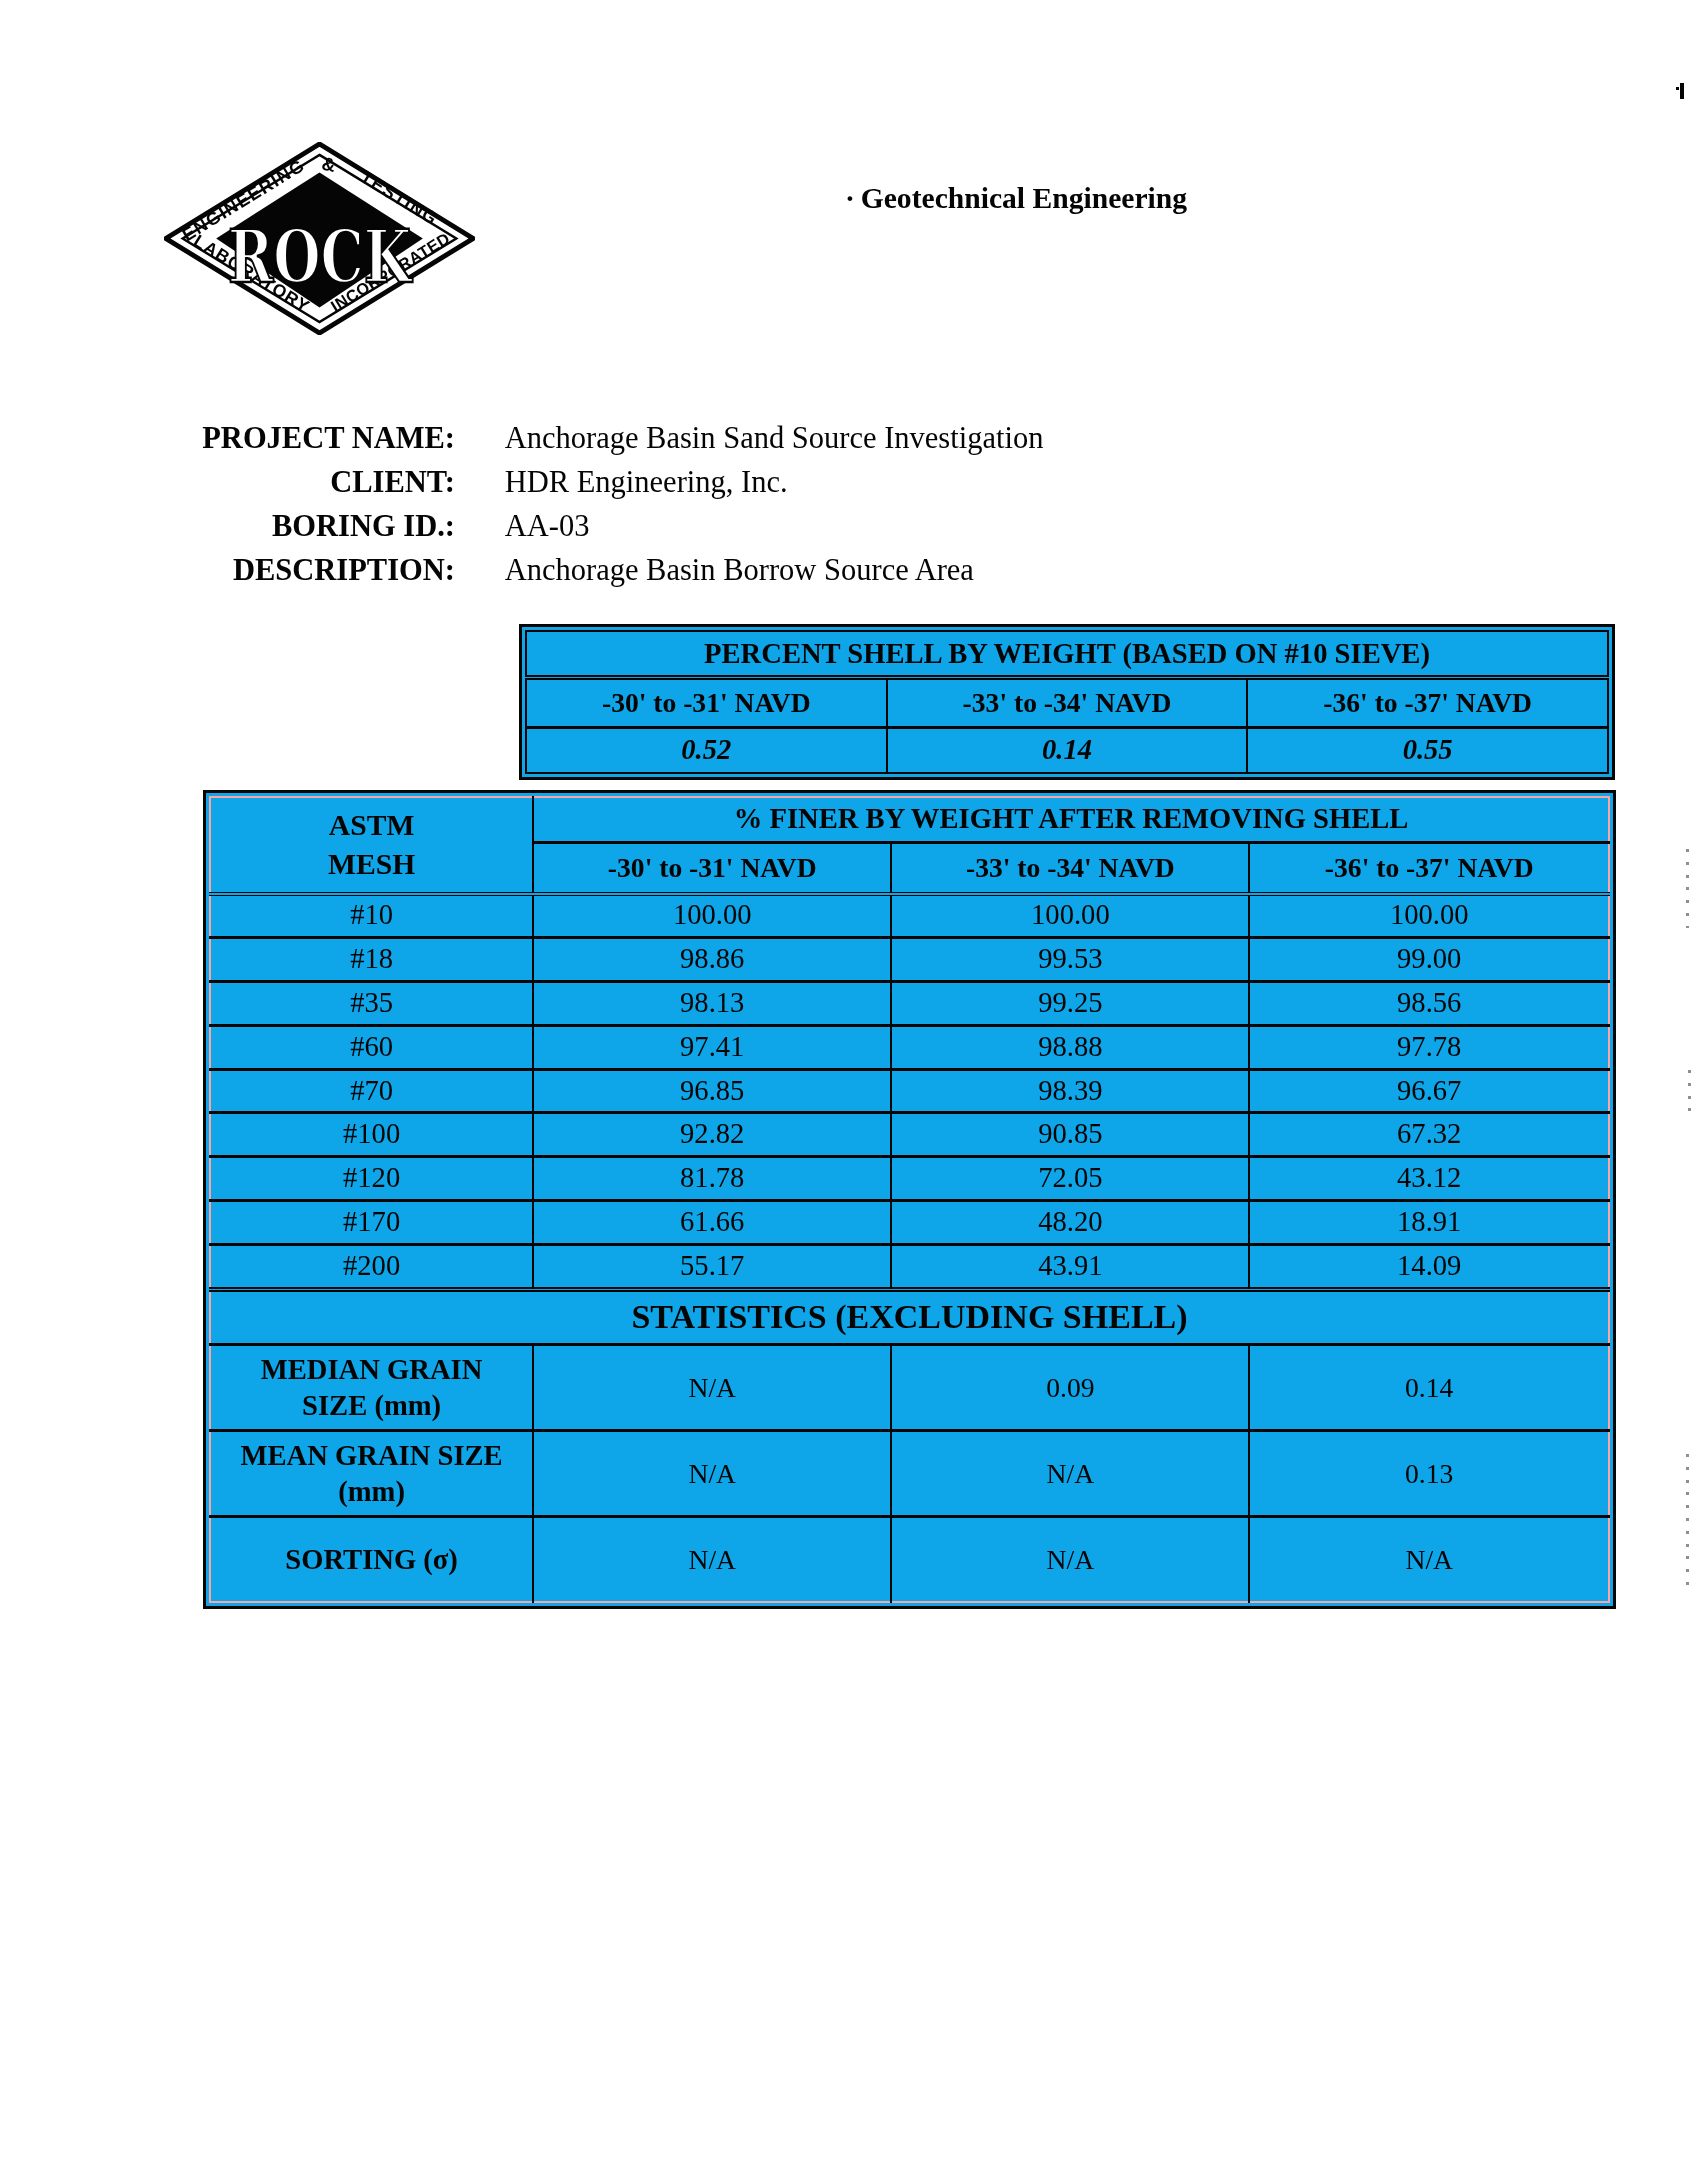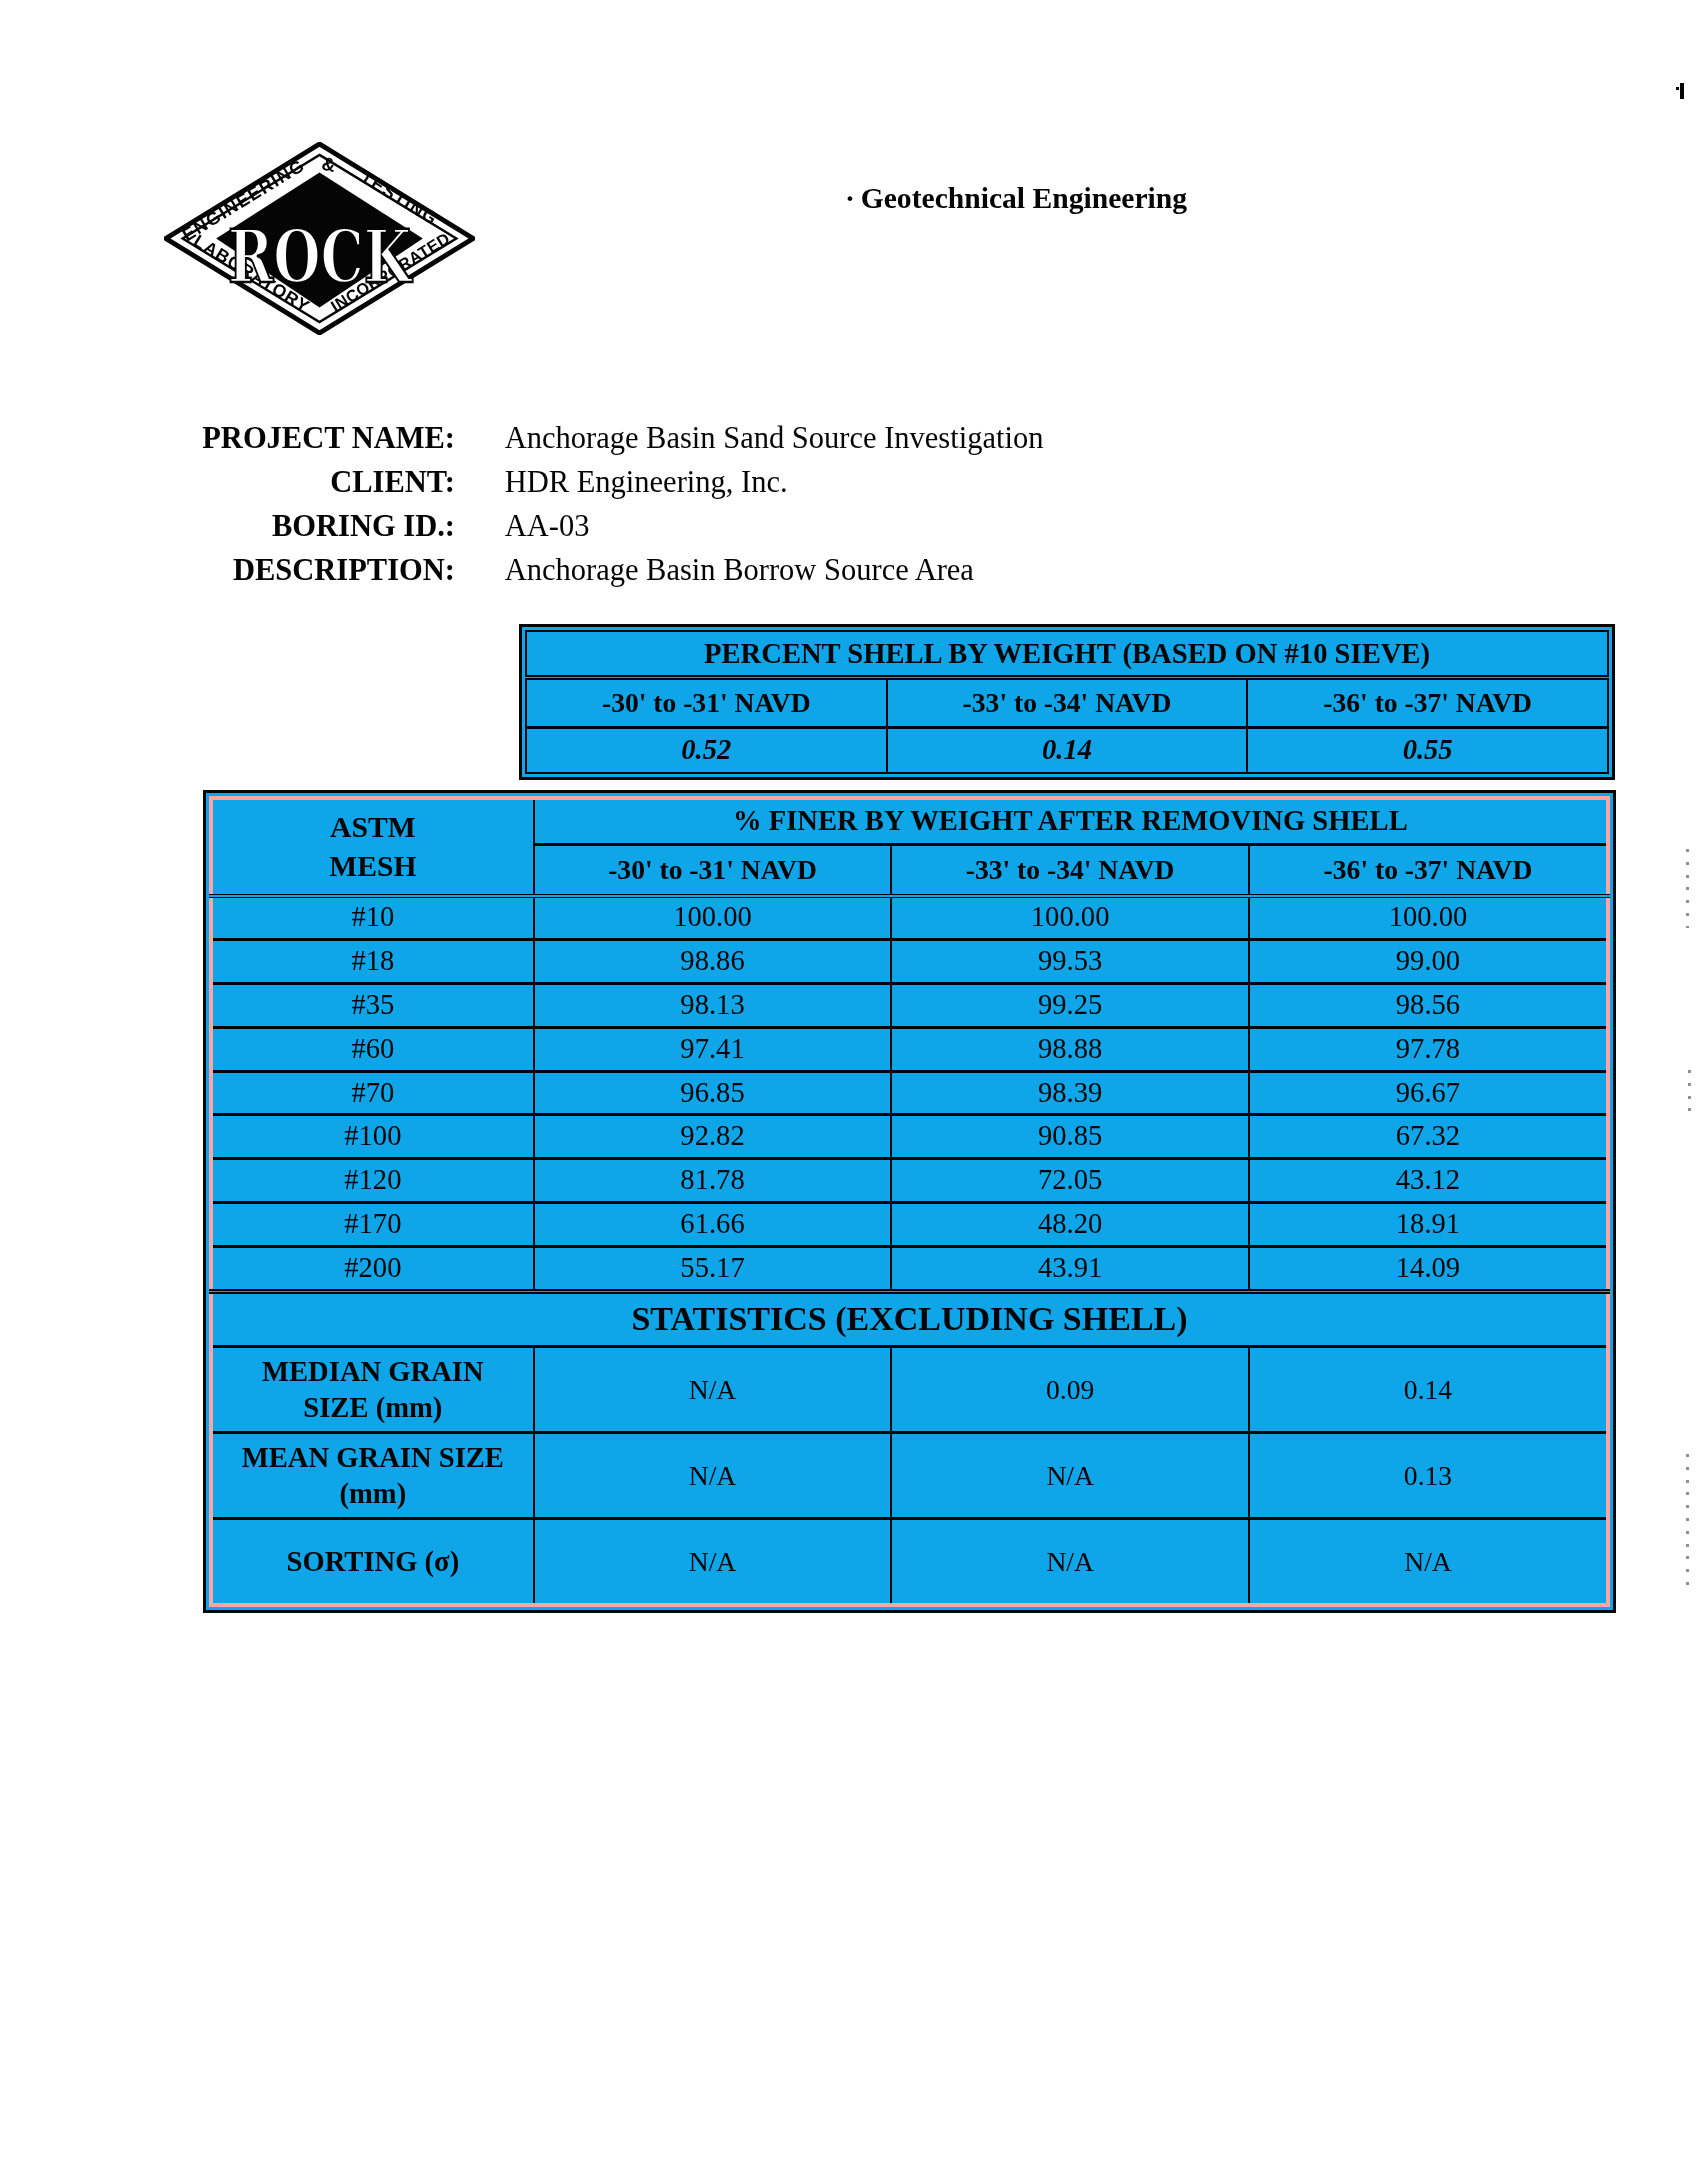--- a/index.html
+++ b/index.html
@@ -34,21 +34,21 @@
   
   .shell-wrap{left:471px;top:624px;width:1096px;}
   .shell-table{border:2px solid #050505;}
   .shell-table .t-title{font-weight:bold;font-size:28.6px;padding:5.9px 0 4.9px;border-bottom:5.9px double #050505;}
   .shell-table th.navd{font-weight:bold;font-size:27.6px;padding:6.9px 0;border-bottom:3px solid #050505;}
   .shell-table td.val{font-weight:bold;font-size:28.6px;padding:5.9px 0;font-style:italic;}
   .shell-table th.navd + th.navd, .shell-table td.val + td.val{border-left:2px solid #050505;}
 
   
   .sieve-wrap{left:155px;top:790px;width:1413px;}
-  .sieve-table{border:4px solid #fca5a5;padding-left:48px;}
+  .sieve-table{border:2px solid #fca5a5;padding-left:48px;}
   .sieve-table col.c0{width:23.1%;}
   .sieve-table col.c1,.sieve-table col.c2{width:25.6%;}
   .sieve-table th.corner{font-weight:bold;font-size:29.6px;line-height:39px;border-right:2px solid #050505;border-bottom:4.9px double #050505;}
   .sieve-table th.finer{font-weight:bold;font-size:28.6px;padding:4.9px 0 5.9px;border-bottom:3px solid #050505;}
   .sieve-table th.sub{font-weight:bold;font-size:27.6px;padding:7.9px 0;border-bottom:4.9px double #050505;}
   .sieve-table th.sub + th.sub{border-left:2px solid #050505;}
   .sieve-table tr.mesh-row td{font-size:28.6px;padding:3.9px 0 4.9px;border-top:3px solid #050505;}
   .sieve-table tr.mesh-row td + td{border-left:2px solid #050505;}
   .sieve-table tr.mesh-row:first-of-type td{border-top:none;}
   .sieve-table td.stats-title{font-weight:bold;font-size:34px;padding:6.9px 0;border-top:5.9px double #050505;border-bottom:3px solid #050505;}

